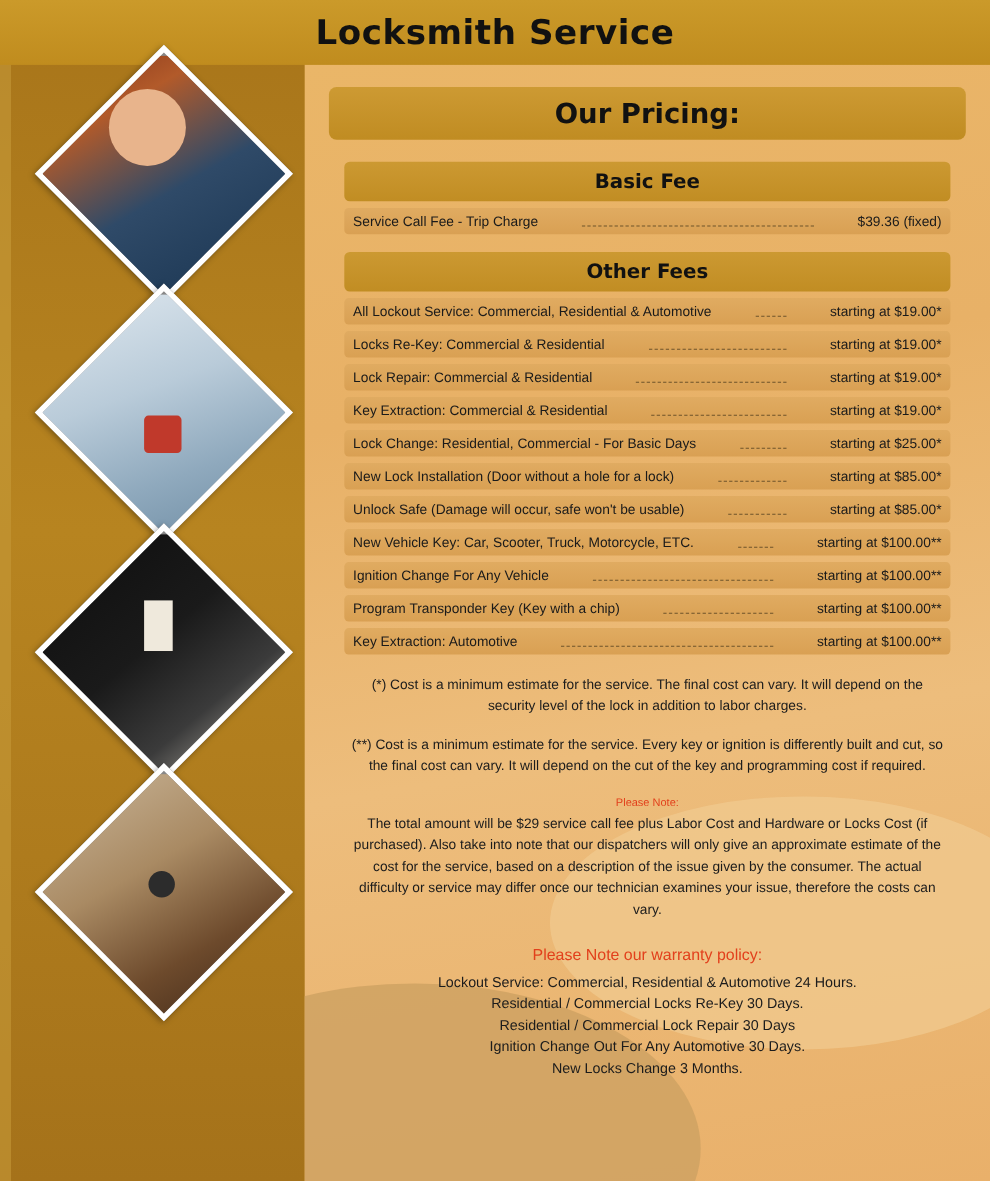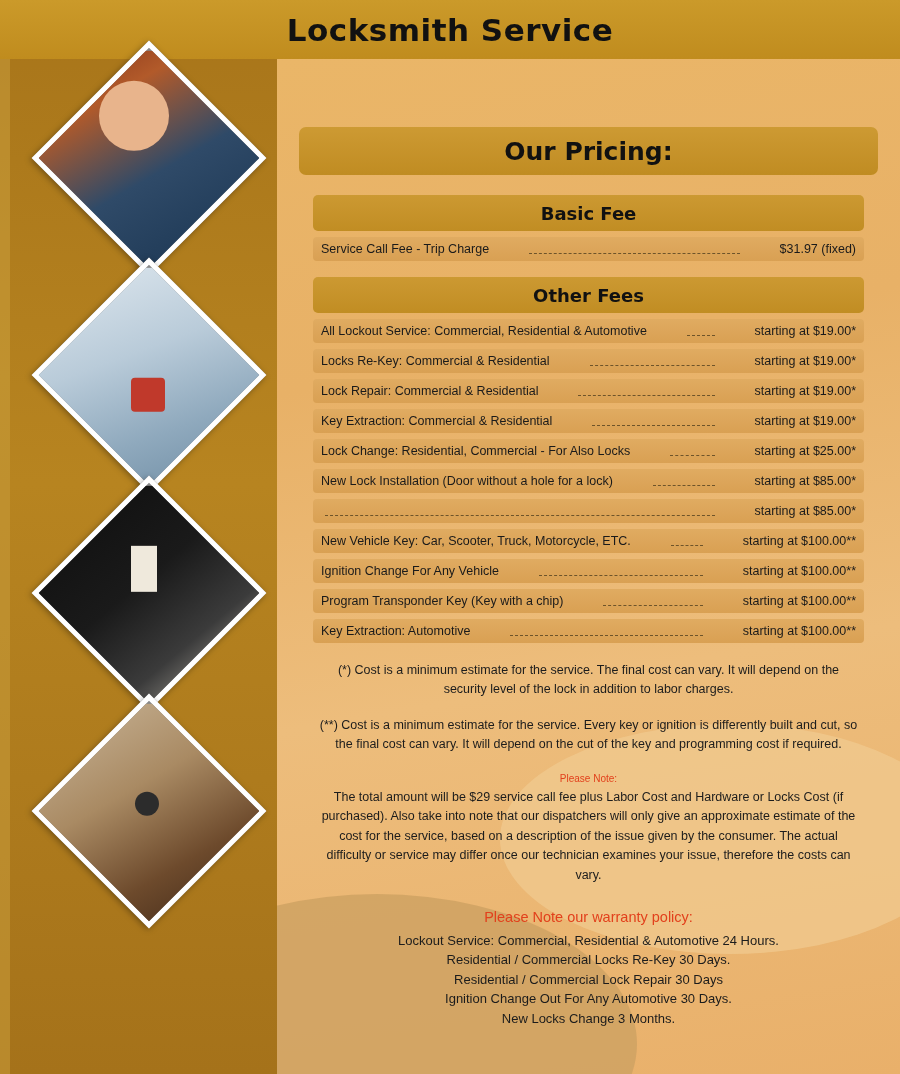--- a/index.html
+++ b/index.html
@@ -94,21 +94,20 @@
     font-weight: bold;
     font-size: 31px;
     color: #111;
     letter-spacing: .5px;
   }
   
   .content {
     position: relative;
     padding: 22px 22px 0 22px;
     z-index: 3;
-    margin-top: 48px;
   }
   .pricing-banner {
     background: #c9942c;
     background: linear-gradient(180deg, #cd9a33 0%, #c08c22 100%);
     border-radius: 7px;
     height: 48px;
     display: flex;
     align-items: center;
     justify-content: center;
     margin-bottom: 20px;
@@ -259,21 +258,21 @@
         <div class="pricing-banner-text">Our Pricing:</div>
       </div>
 
       <div class="section">
         <div class="section-head">
           <span class="section-head-text">Basic Fee</span>
         </div>
         <div class="fee-row">
           <span class="fee-label">Service Call Fee - Trip Charge</span>
           <span class="fee-dots"></span>
-          <span class="fee-price">$31.97 (fixed)</span>
+          <span class="fee-price">$39.36 (fixed)</span>
         </div>
       </div>
 
       <div class="section">
         <div class="section-head">
           <span class="section-head-text">Other Fees</span>
         </div>
 
         <div class="fee-row">
           <span class="fee-label">All Lockout Service: Commercial, Residential &amp; Automotive</span>
@@ -289,30 +288,31 @@
           <span class="fee-label">Lock Repair: Commercial &amp; Residential</span>
           <span class="fee-dots"></span>
           <span class="fee-price">starting at $19.00*</span>
         </div>
         <div class="fee-row">
           <span class="fee-label">Key Extraction: Commercial &amp; Residential</span>
           <span class="fee-dots"></span>
           <span class="fee-price">starting at $19.00*</span>
         </div>
         <div class="fee-row">
-          <span class="fee-label">Lock Change: Residential, Commercial - For Also Locks</span>
+          <span class="fee-label">Lock Change: Residential, Commercial - For Basic Days</span>
           <span class="fee-dots"></span>
           <span class="fee-price">starting at $25.00*</span>
         </div>
         <div class="fee-row">
           <span class="fee-label">New Lock Installation (Door without a hole for a lock)</span>
           <span class="fee-dots"></span>
           <span class="fee-price">starting at $85.00*</span>
         </div>
         <div class="fee-row">
+          <span class="fee-label">Unlock Safe (Damage will occur, safe won't be usable)</span>
           <span class="fee-dots"></span>
           <span class="fee-price">starting at $85.00*</span>
         </div>
         <div class="fee-row">
           <span class="fee-label">New Vehicle Key: Car, Scooter, Truck, Motorcycle, ETC.</span>
           <span class="fee-dots"></span>
           <span class="fee-price">starting at $100.00**</span>
         </div>
         <div class="fee-row">
           <span class="fee-label">Ignition Change For Any Vehicle</span>

